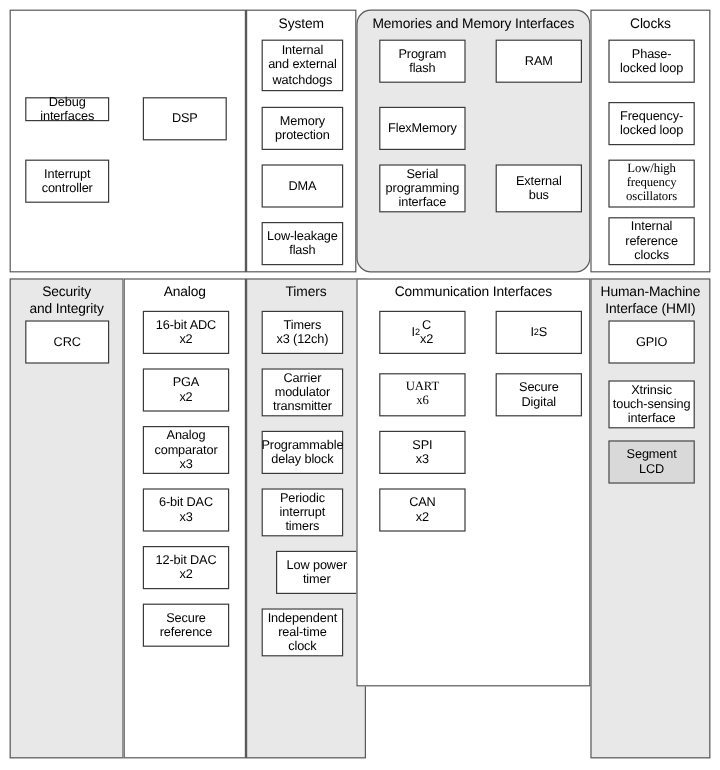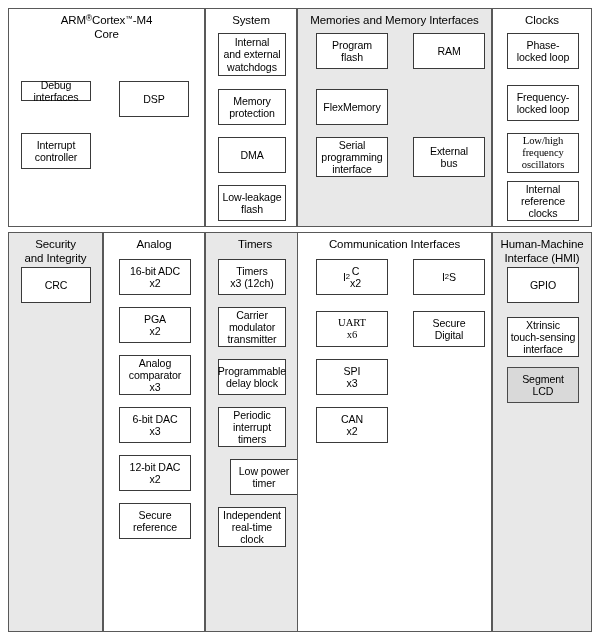--- a/index.html
+++ b/index.html
@@ -76,40 +76,38 @@
     font-size: 0.72em;
     vertical-align: 0.38em;
     line-height: 0;
   }
 </style>
 </head>
 <body>
 
 <div id="diagram">
     <div class="panel" style="left: 8px; top: 8px; width: 197px; height: 219px;">
-      <div class="panel-title">ARM<span class="reg">®</span>Cortex<span class="tm">™</span>-M4
-Core</div>
       <div class="block" style="left: 12px; top: 72px; width: 70px; height: 20px;">Debug
 interfaces</div>
       <div class="block" style="left: 110px; top: 72px; width: 70px; height: 36px;">DSP</div>
       <div class="block" style="left: 12px; top: 124px; width: 70px; height: 36px;">Interrupt
 controller</div>
     </div>
     <div class="panel" style="left: 205px; top: 8px; width: 92px; height: 219px;">
       <div class="panel-title">System</div>
       <div class="block" style="left: 12px; top: 24px; width: 68px; height: 43px;">Internal
 and external
 watchdogs</div>
       <div class="block" style="left: 12px; top: 80px; width: 68px; height: 36px;">Memory
 protection</div>
       <div class="block" style="left: 12px; top: 128px; width: 68px; height: 36px;">DMA</div>
       <div class="block" style="left: 12px; top: 176px; width: 68px; height: 36px;">Low-leakage
 flash</div>
     </div>
-    <div class="panel shaded" style="left: 297px; top: 8px; width: 195px; height: 219px;">
+    <div class="panel shaded" style="left: 297px; top: 8px; width: 195px; height: 219px; border-radius: 12px;">
       <div class="panel-title">Memories and Memory Interfaces</div>
       <div class="block" style="left: 18px; top: 24px; width: 72px; height: 36px;">Program
 flash</div>
       <div class="block" style="left: 115px; top: 24px; width: 72px; height: 36px;">RAM</div>
       <div class="block" style="left: 18px; top: 80px; width: 72px; height: 36px;">FlexMemory</div>
       <div class="block" style="left: 18px; top: 128px; width: 72px; height: 40px;">Serial
 programming
 interface</div>
       <div class="block" style="left: 115px; top: 128px; width: 72px; height: 40px;">External
 bus</div>
@@ -159,21 +157,21 @@
 delay block</div>
       <div class="block" style="left: 12px; top: 174px; width: 68px; height: 40px;">Periodic
 interrupt
 timers</div>
       <div class="block" style="left: 24px; top: 226px; width: 68px; height: 36px;">Low power
 timer</div>
       <div class="block" style="left: 12px; top: 274px; width: 68px; height: 40px;">Independent
 real-time
 clock</div>
     </div>
-    <div class="panel" style="left: 297px; top: 232px; width: 195px; height: 400px;">
+    <div class="panel" style="left: 297px; top: 232px; width: 195px; height: 340px;">
       <div class="panel-title">Communication Interfaces</div>
       <div class="block" style="left: 18px; top: 26px; width: 72px; height: 36px;">I<sup>2</sup>C<br>x2</div>
       <div class="block" style="left: 115px; top: 26px; width: 72px; height: 36px;">I<sup>2</sup>S</div>
       <div class="block" style="left: 18px; top: 78px; width: 72px; height: 36px; font-family: Liberation Serif, serif;">UART
 x6</div>
       <div class="block" style="left: 115px; top: 78px; width: 72px; height: 36px;">Secure
 Digital</div>
       <div class="block" style="left: 18px; top: 126px; width: 72px; height: 36px;">SPI
 x3</div>
       <div class="block" style="left: 18px; top: 174px; width: 72px; height: 36px;">CAN

